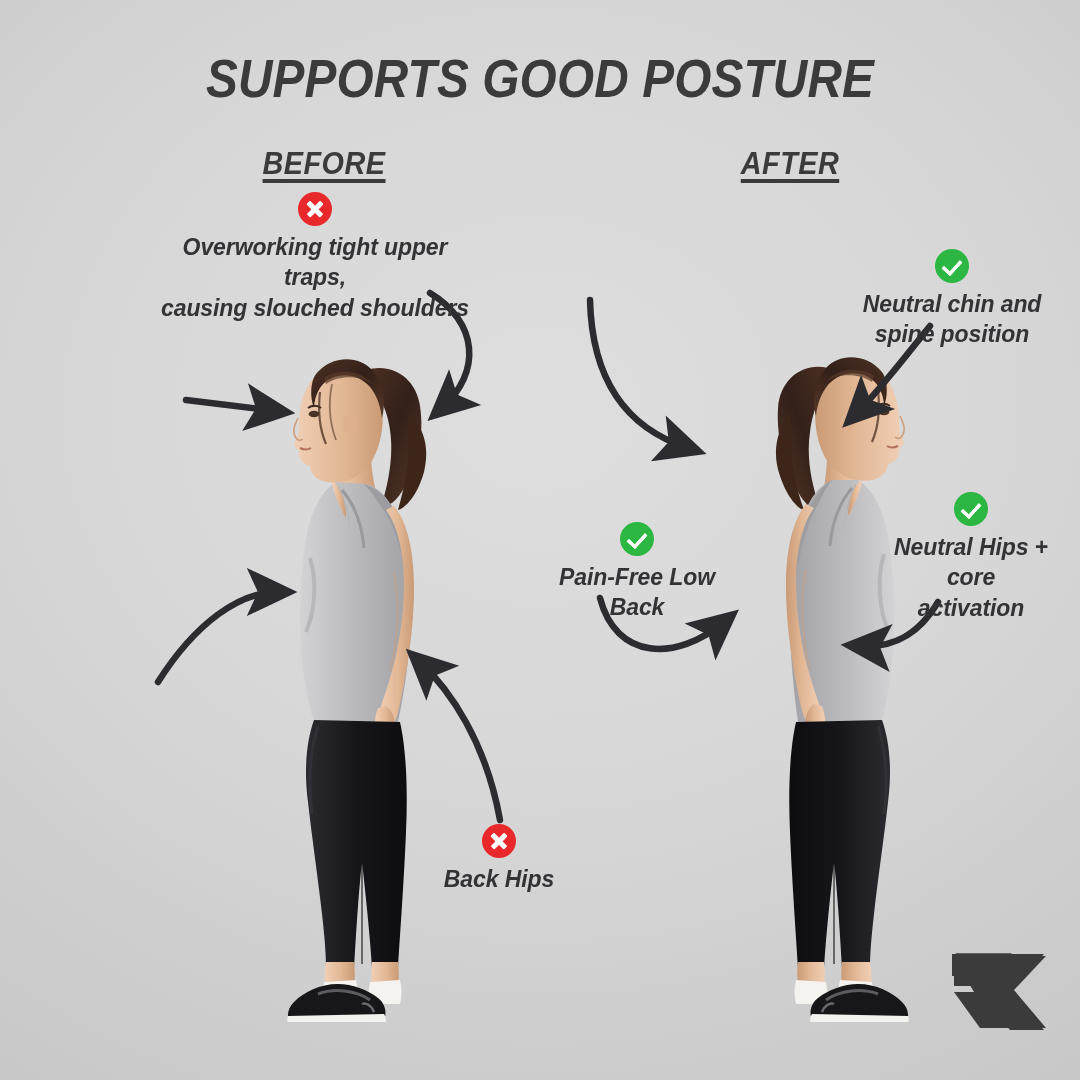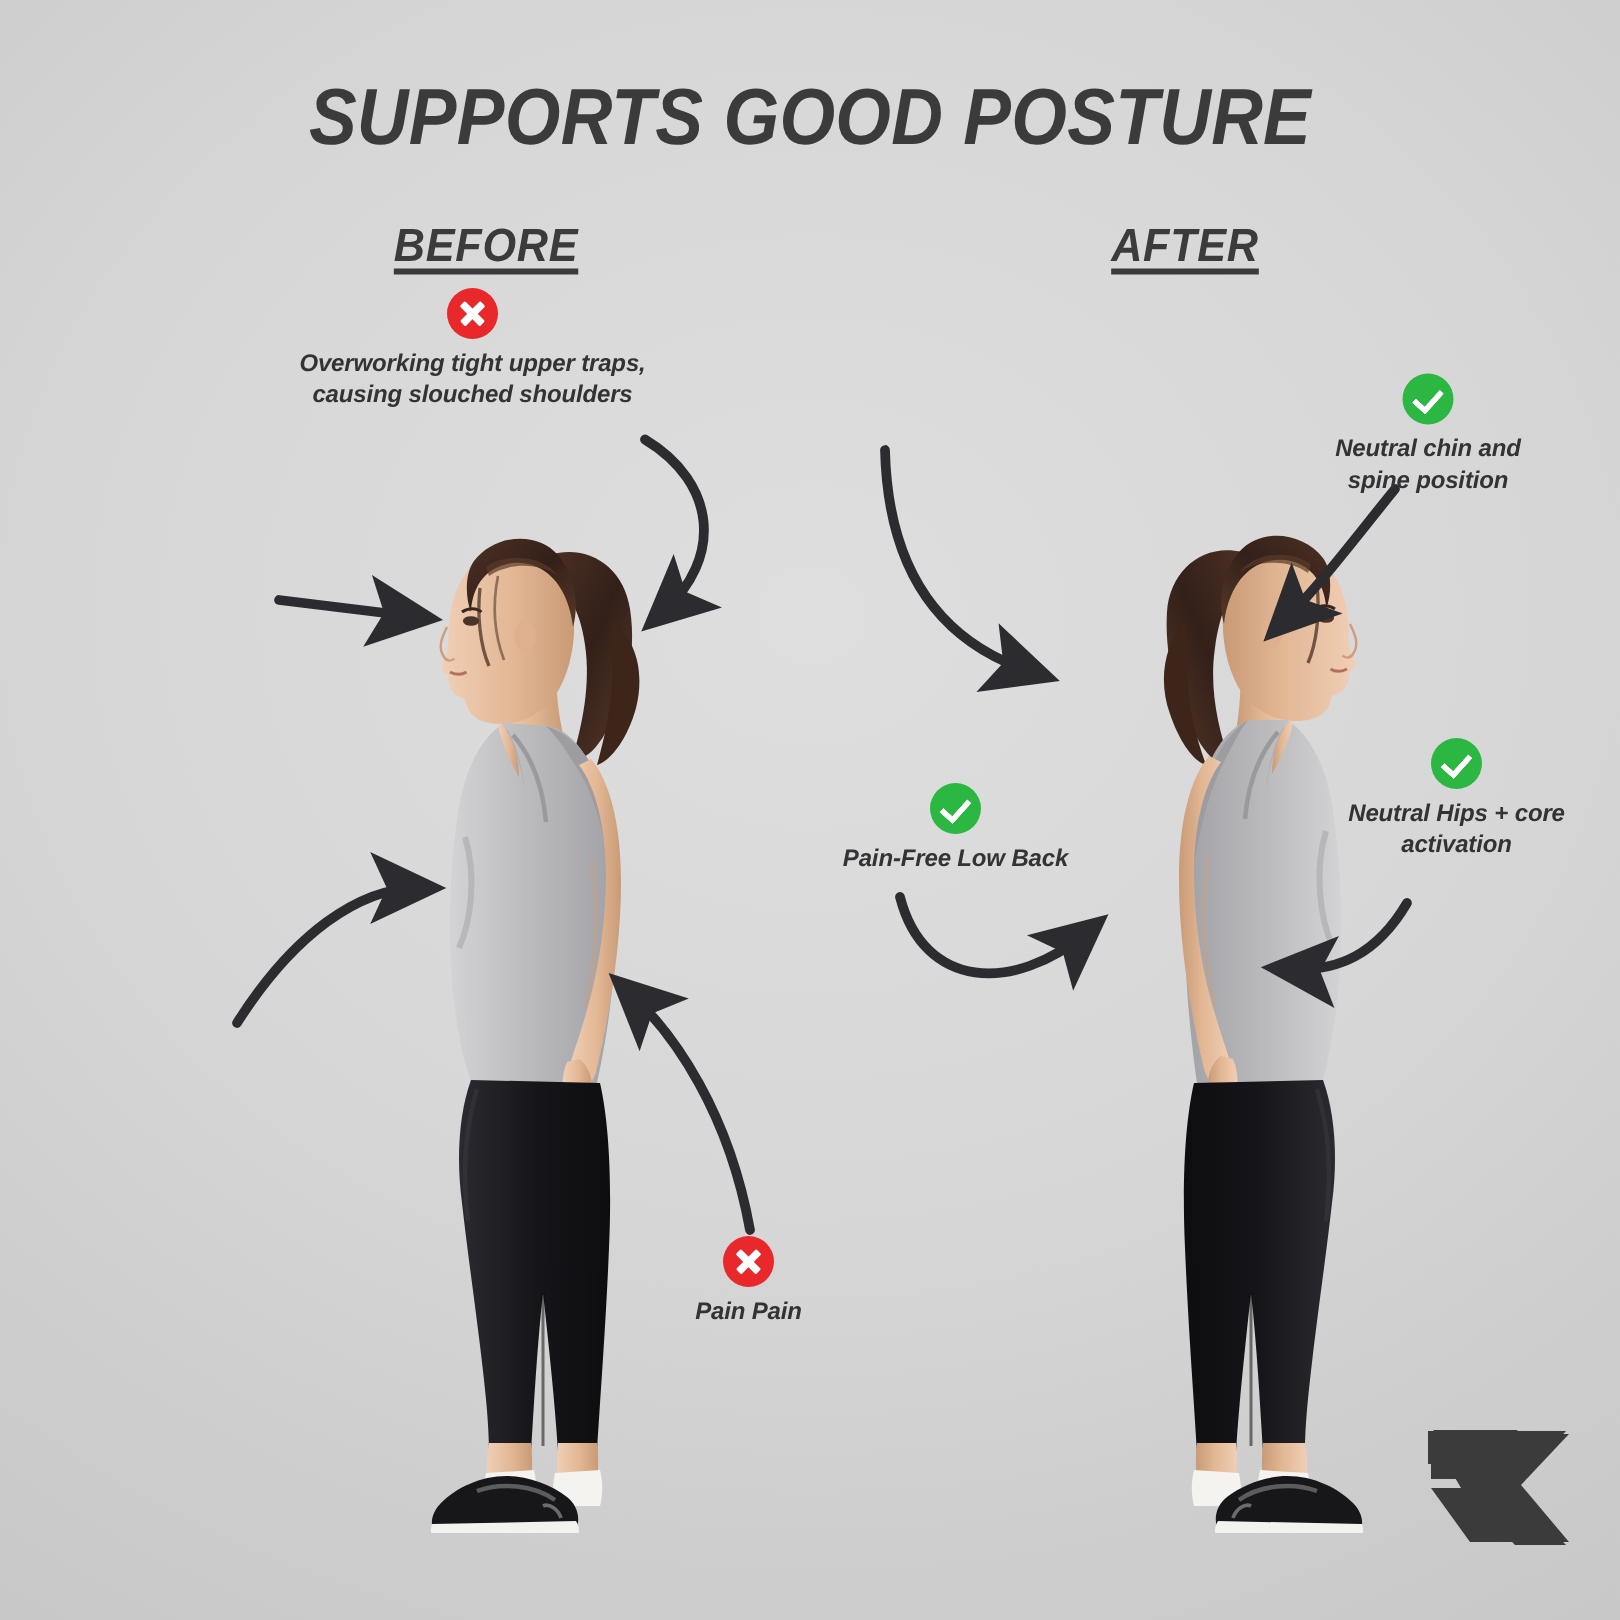--- a/index.html
+++ b/index.html
@@ -47,21 +47,21 @@
     transform: scaleX(0.93);
   }
   .subhead.before { top: 146px; left: 258px; width: 130px; text-align: center; }
   .subhead.after  { top: 146px; left: 735px; width: 110px; text-align: center; }
 
   
   .anno {
     position: absolute;
     text-align: center;
     color: #333336;
-    font-size: 16px;
+    font-size: 23px;
     font-weight: 700;
     line-height: 1.32;
     letter-spacing: -0.1px;
   }
   .anno .badge {
     display: block;
     margin: 0 auto 6px auto;
   }
   .anno .txt { display: block; white-space: pre-line; }
 
@@ -362,21 +362,21 @@
   <div class="anno" style="left:160px; top:192px; width:310px;">
     <span class="badge x"></span>
     <span class="txt">Overworking tight upper traps,
 causing slouched shoulders</span>
   </div>
 
 
 
   <div class="anno" style="left:424px; top:824px; width:150px;">
     <span class="badge x"></span>
-    <span class="txt">Pain Pain</span>
+    <span class="txt">Back Hips</span>
   </div>
 
 
   <div class="anno" style="left:860px; top:249px; width:184px;">
     <span class="badge chk"></span>
     <span class="txt">Neutral chin and
 spine position</span>
   </div>
 
   <div class="anno" style="left:535px; top:522px; width:204px;">

